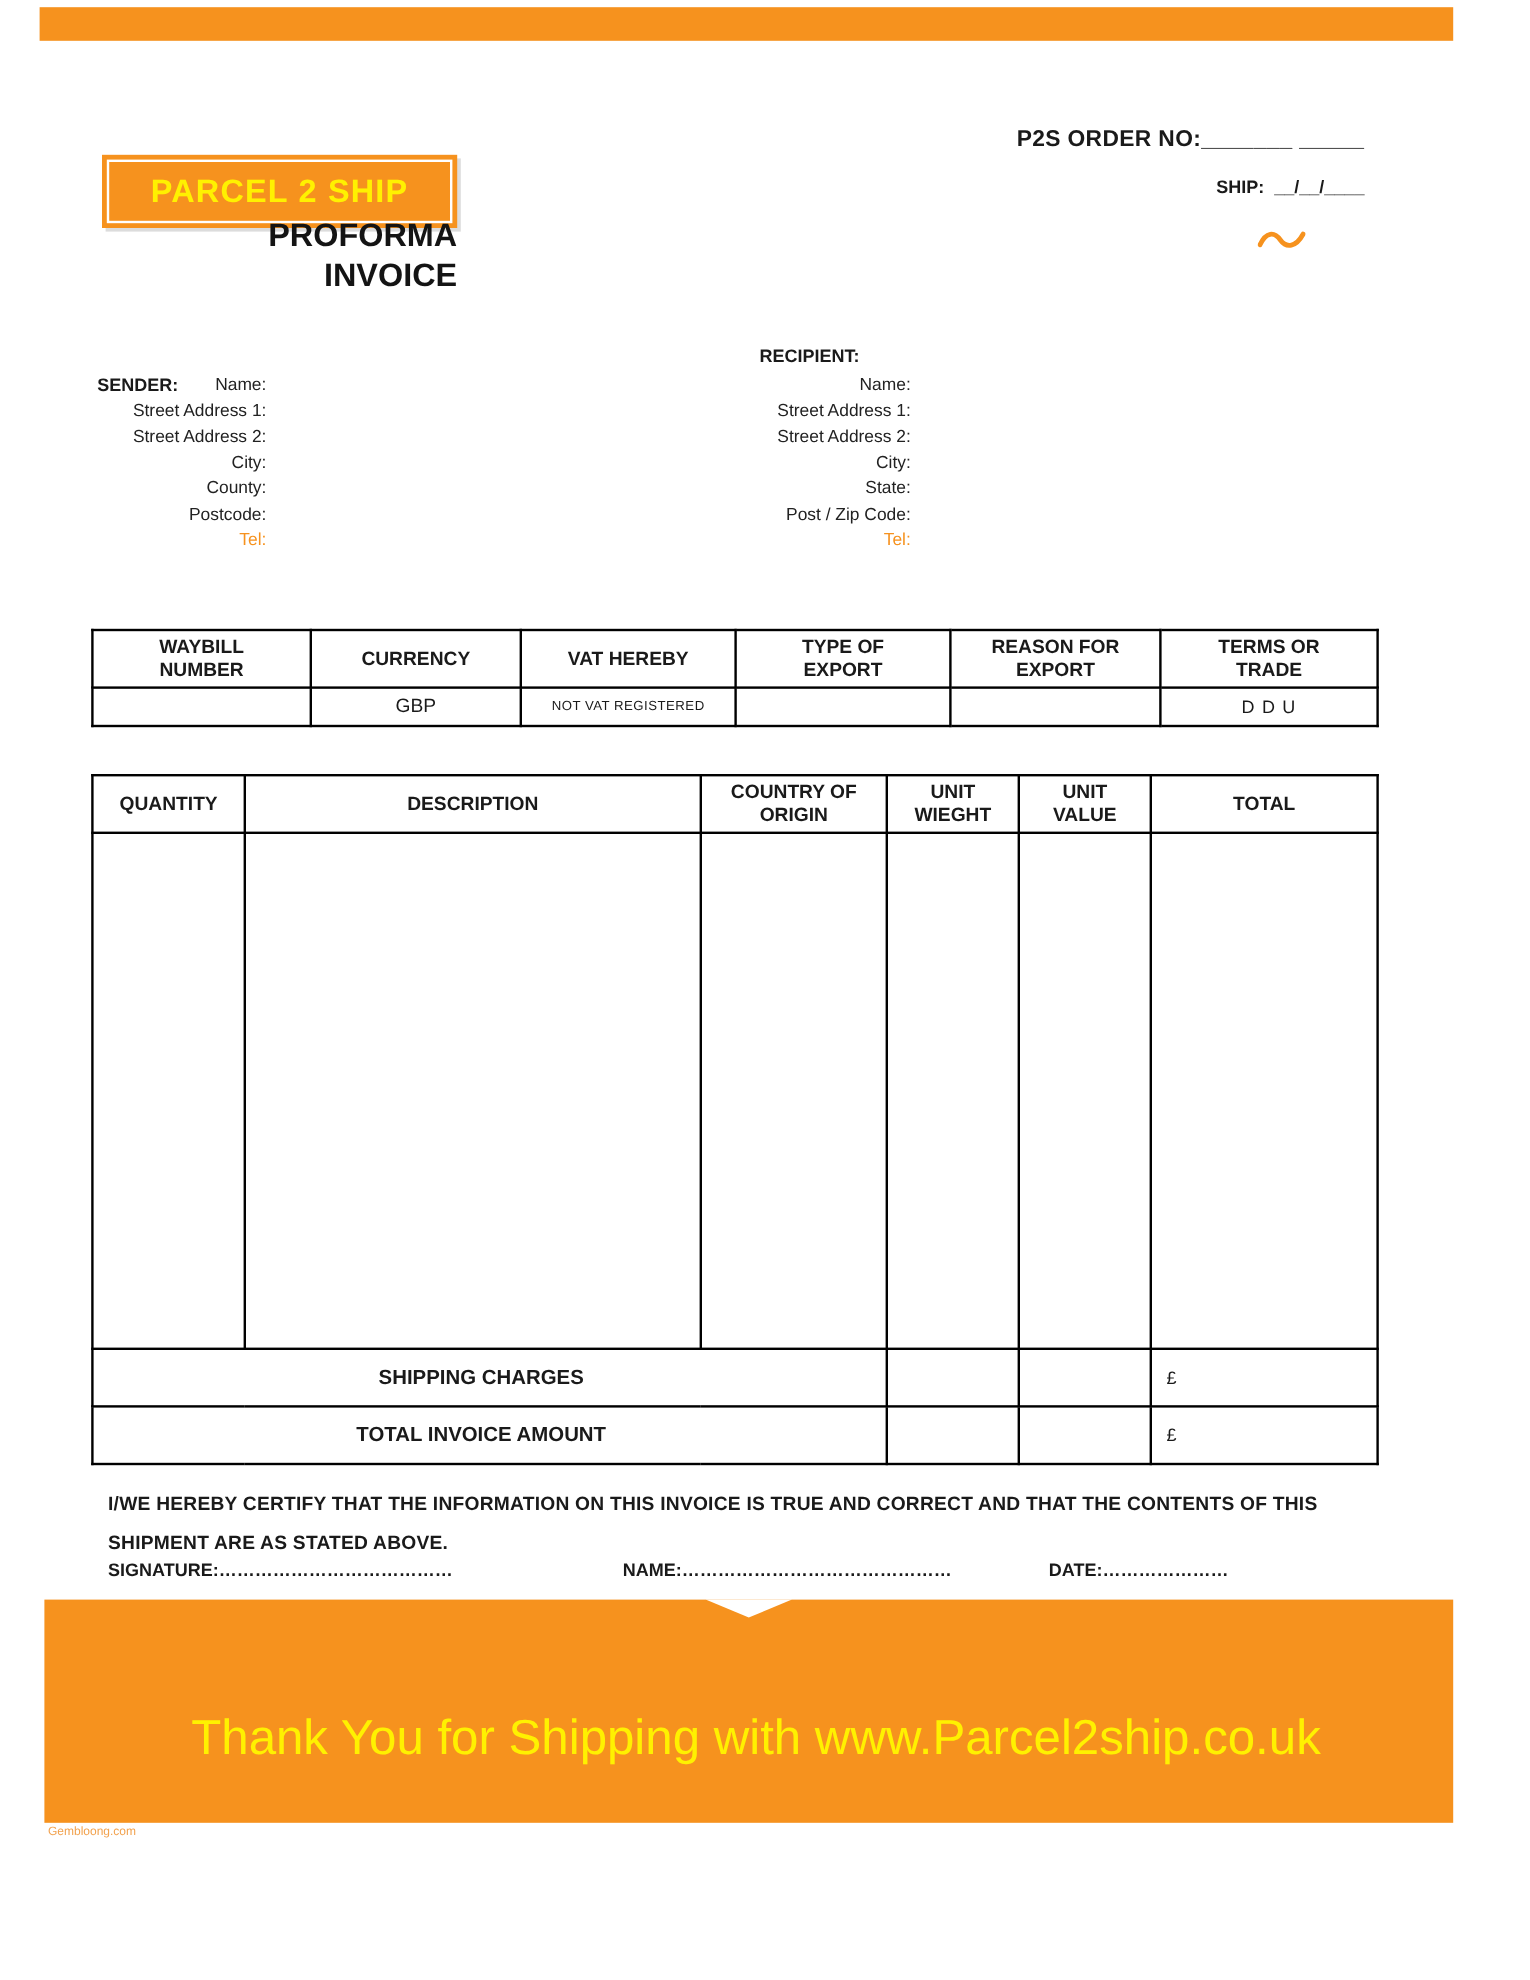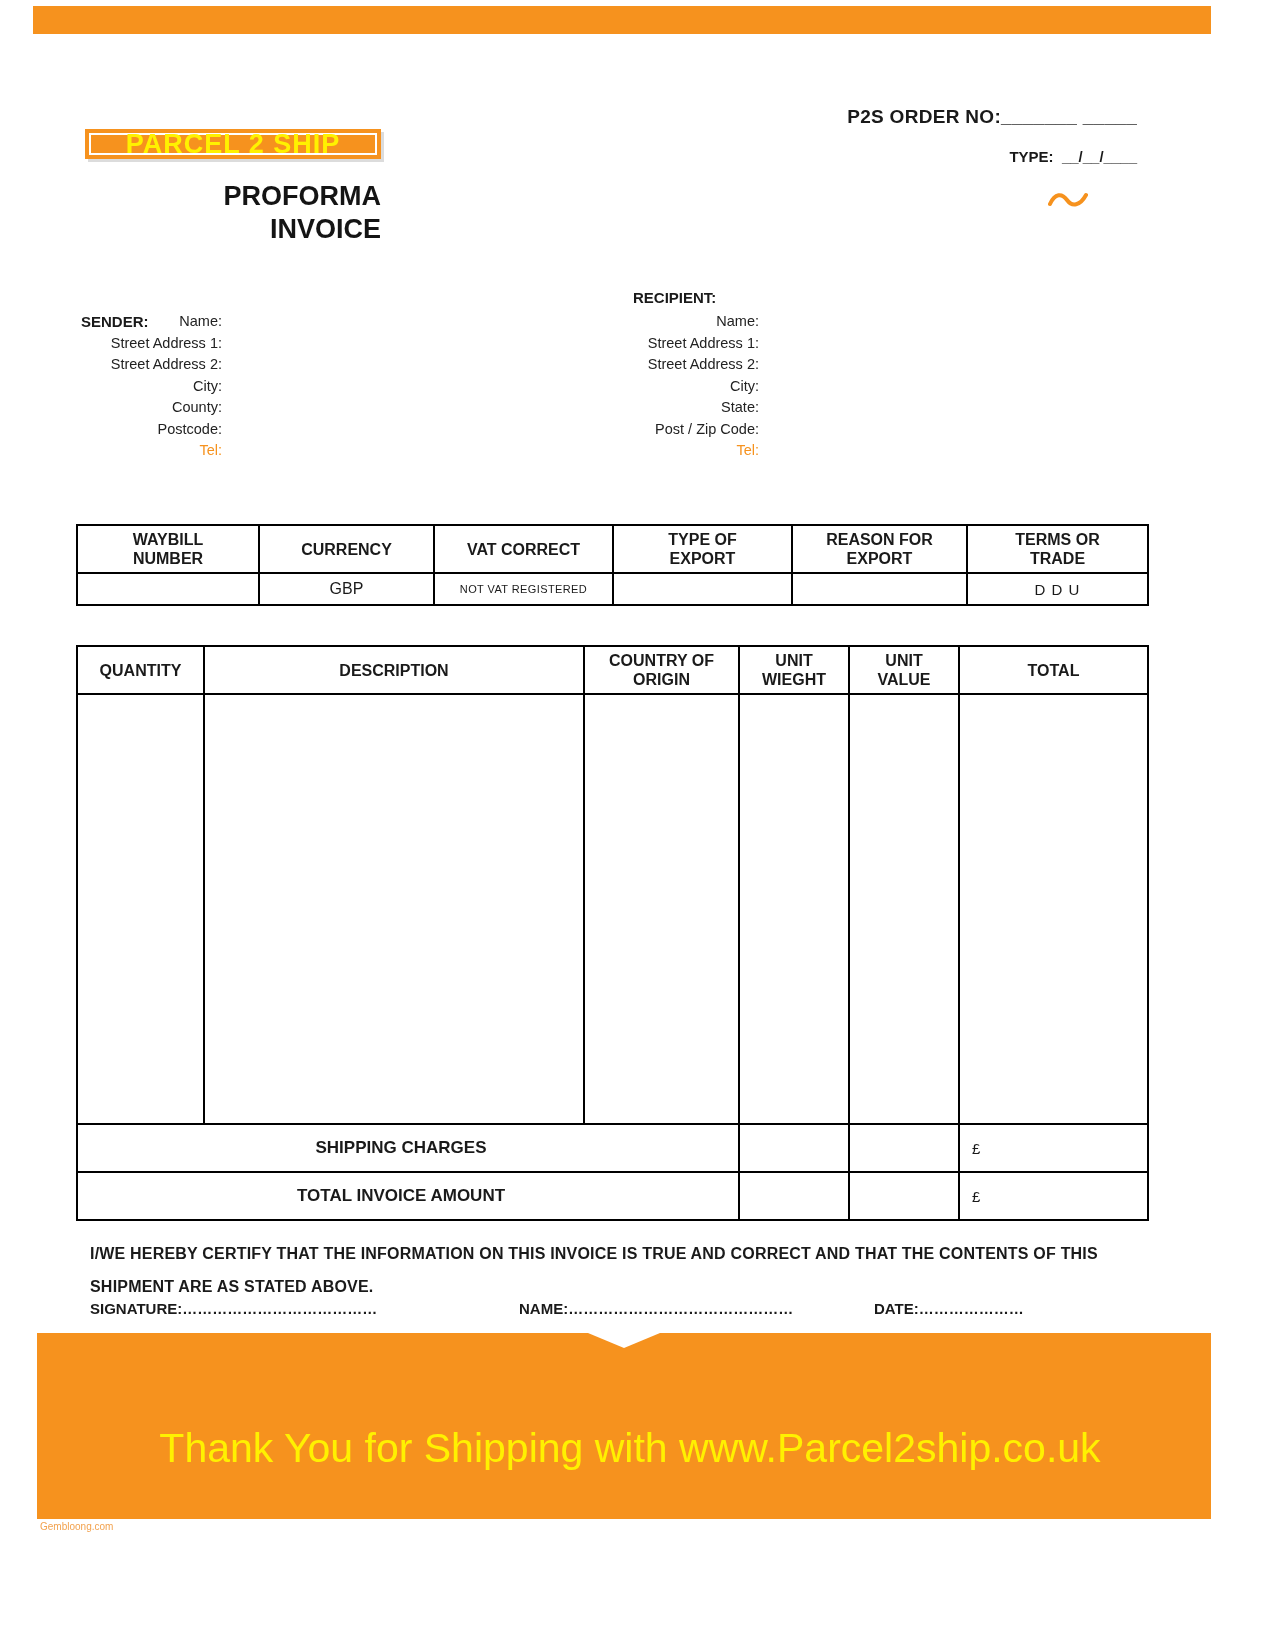--- a/index.html
+++ b/index.html
@@ -4,21 +4,21 @@
 <style>
   :root{ --orange:#F6921E; --yellow:#FFF100; }
   *{ margin:0; padding:0; box-sizing:border-box; }
   html,body{ background:#ffffff; }
   body{
     width:1275px; height:1650px; position:relative; overflow:hidden;
     font-family:"Liberation Sans", sans-serif; color:#1a1a1a;
   }
   .top-bar{ position:absolute; left:33px; top:6px; width:1178px; height:28px; background:var(--orange); }
 
-  .logo{ position:absolute; left:85px; top:129px; width:296px; height:30px;
+  .logo{ position:absolute; left:85px; top:129px; width:296px; height:61px;
          background:var(--orange); padding:4px; box-shadow:3px 3px 0 #dcdcdc; }
   .logo-inner{ border:2px solid #ffffff; height:100%; display:flex; align-items:center; justify-content:center; }
   .logo-text{ color:var(--yellow); font-weight:bold; font-size:27px; letter-spacing:1px; white-space:nowrap; }
 
   .doc-title{ position:absolute; left:85px; top:180px; width:296px; text-align:right;
               font-weight:bold; font-size:27px; line-height:33px; color:#141414; }
 
   .order-no{ position:absolute; right:138px; top:106px; font-weight:bold; font-size:19px;
              letter-spacing:.3px; white-space:pre; text-align:right; }
   .date-line{ position:absolute; right:138px; top:148px; font-weight:bold; font-size:15px; white-space:pre; text-align:right; }
@@ -73,21 +73,21 @@
     <span class="logo-text">PARCEL 2 SHIP</span>
   </div>
 </div>
 
 <div class="doc-title">
   <div>PROFORMA</div>
   <div>INVOICE</div>
 </div>
 
 <div class="order-no">P2S ORDER NO:_______ _____</div>
-<div class="date-line">TYPE:  __/__/____</div>
+<div class="date-line">SHIP:  __/__/____</div>
 
 <svg class="swoosh" viewBox="0 0 40 22">
   <path d="M2 14 C7 3, 14 3, 19 10 C24 17, 32 16, 38 5" fill="none" stroke="#F6921E" stroke-width="4" stroke-linecap="round"></path>
 </svg>
 
 <div class="party-heading sender-heading">SENDER:</div>
 <div class="party-fields sender-fields">
   <div>Name:</div>
   <div>Street Address 1:</div>
   <div>Street Address 2:</div>
@@ -114,21 +114,21 @@
       <col style="width:175px">
       <col style="width:179px">
     <col style="width:179px">
       <col style="width:175px">
       <col style="width:181px">
   </colgroup>
   <tbody>
       <tr>
     <th>WAYBILL NUMBER</th>
     <th>CURRENCY</th>
-    <th>VAT CORRECT</th>
+    <th>VAT HEREBY</th>
     <th>TYPE OF EXPORT</th>
     <th>REASON FOR EXPORT</th>
     <th>TERMS OR TRADE</th>
   </tr>
   <tr>
     <td></td>
     <td>GBP</td>
     <td class="vat">NOT VAT REGISTERED</td>
     <td></td>
     <td></td>

